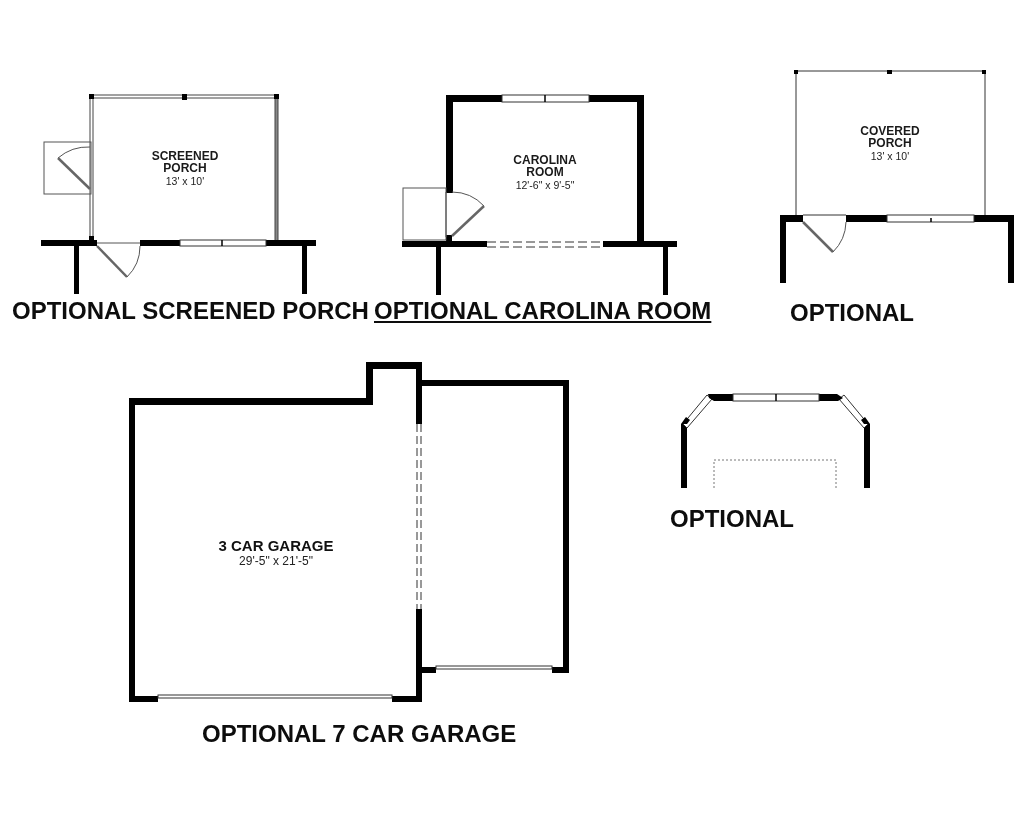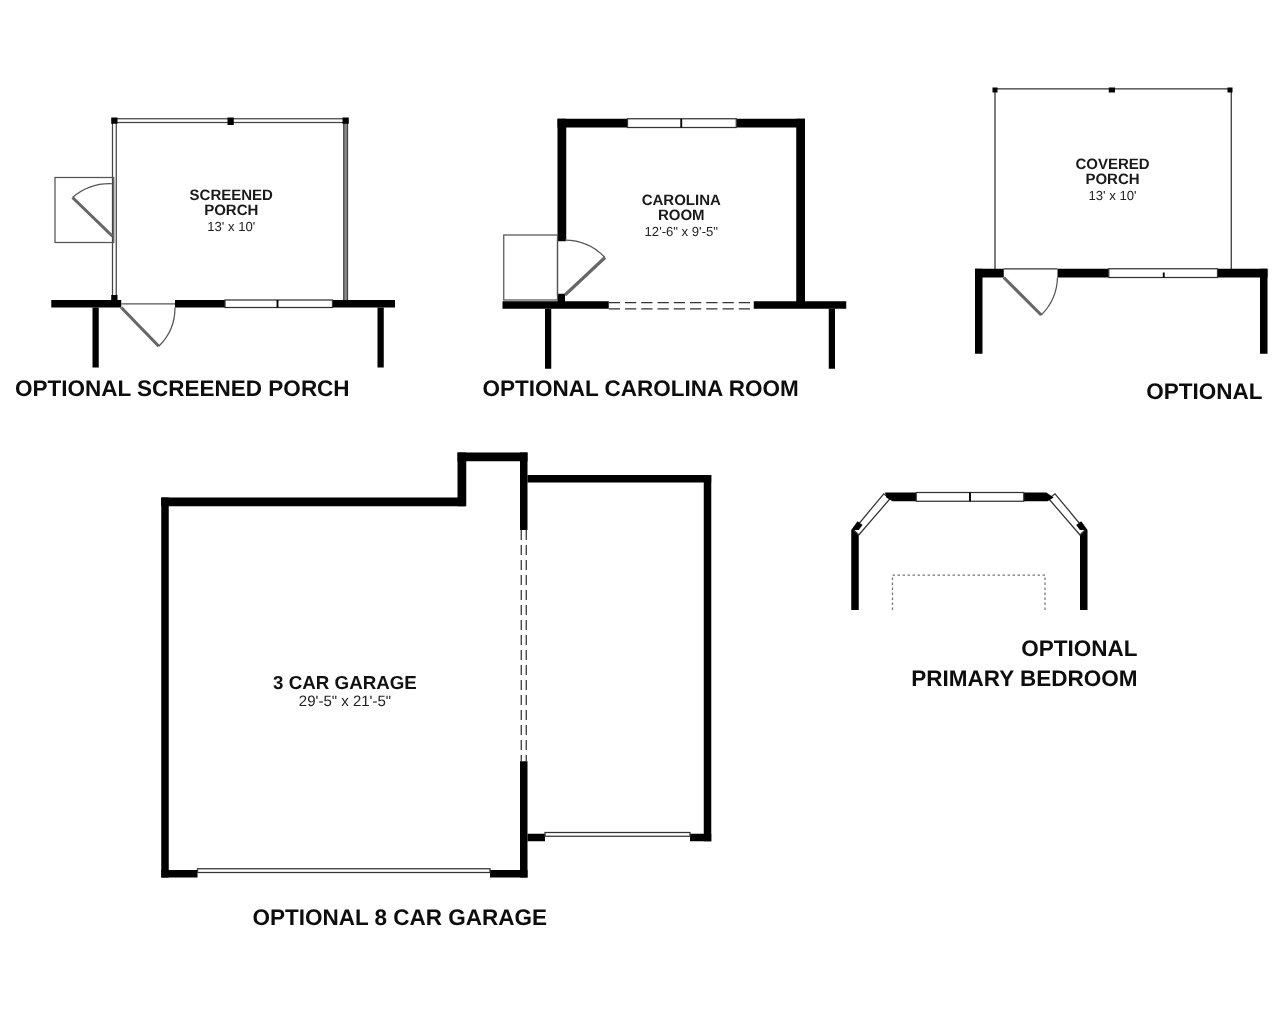--- a/index.html
+++ b/index.html
@@ -2,21 +2,21 @@
 <html><head>
   <meta charset="utf-8">
   <style>
     html, body { margin: 0; padding: 0; background: #ffffff; }
     body { width: 1024px; height: 819px; position: relative; overflow: hidden; }
     svg#plan { position: absolute; left: 0; top: 0; }
     .room-name { font-family: "Liberation Sans", sans-serif; font-weight: bold; font-size: 12px; fill: #1a1a1a; }
     .room-dim { font-family: "Liberation Sans", sans-serif; font-size: 10.5px; fill: #222; }
     .garage-name { font-family: "Liberation Sans", sans-serif; font-weight: bold; font-size: 15px; fill: #111; }
     .garage-dim { font-family: "Liberation Sans", sans-serif; font-size: 12px; fill: #222; }
-    .caption { position: absolute; font-family: "Liberation Sans", sans-serif; font-weight: bold; font-size: 18px; color: #0d0d0d; text-align: right; line-height: 24px; white-space: nowrap; }
+    .caption { position: absolute; font-family: "Liberation Sans", sans-serif; font-weight: bold; font-size: 24px; color: #0d0d0d; text-align: left; line-height: 24px; white-space: nowrap; }
   </style>
 </head>
 <body>
 
 <svg id="plan" width="1024" height="819" viewBox="0 0 1024 819">
 
   <g>
 
     <rect x="90" y="95" width="188" height="3" fill="#fff" stroke="#444" stroke-width="1"></rect>
     <rect x="90" y="95" width="3" height="146" fill="#fff" stroke="#444" stroke-width="1"></rect>
@@ -162,28 +162,27 @@
     <line x1="776" y1="394" x2="776" y2="401" stroke="#000" stroke-width="1.5"></line>
 
     <polyline points="714,488 714,460 836,460 836,488" fill="none" stroke="#777" stroke-width="1" stroke-dasharray="2,2"></polyline>
   </g>
 </svg>
 
 <div class="caption" style="left:12px; top:299px;">
   <span>OPTIONAL SCREENED PORCH</span>
 </div>
 
-<div class="caption" style="left:386px; top:299px;">
+<div class="caption" style="left:374px; top:299px;text-decoration:underline;">
   <span>OPTIONAL CAROLINA ROOM</span>
 </div>
 
 <div class="caption" style="left:790px; top:301px; width:220px;">
   <div>OPTIONAL</div>
 </div>
 
 <div class="caption" style="left:202px; top:722px;">
-  <span>OPTIONAL 8 CAR GARAGE</span>
+  <span>OPTIONAL 7 CAR GARAGE</span>
 </div>
 
 <div class="caption" style="left:670px; top:507px; width:240px;">
   <div>OPTIONAL</div>
-  <div>PRIMARY BEDROOM</div>
 </div>
 
 </body></html>

